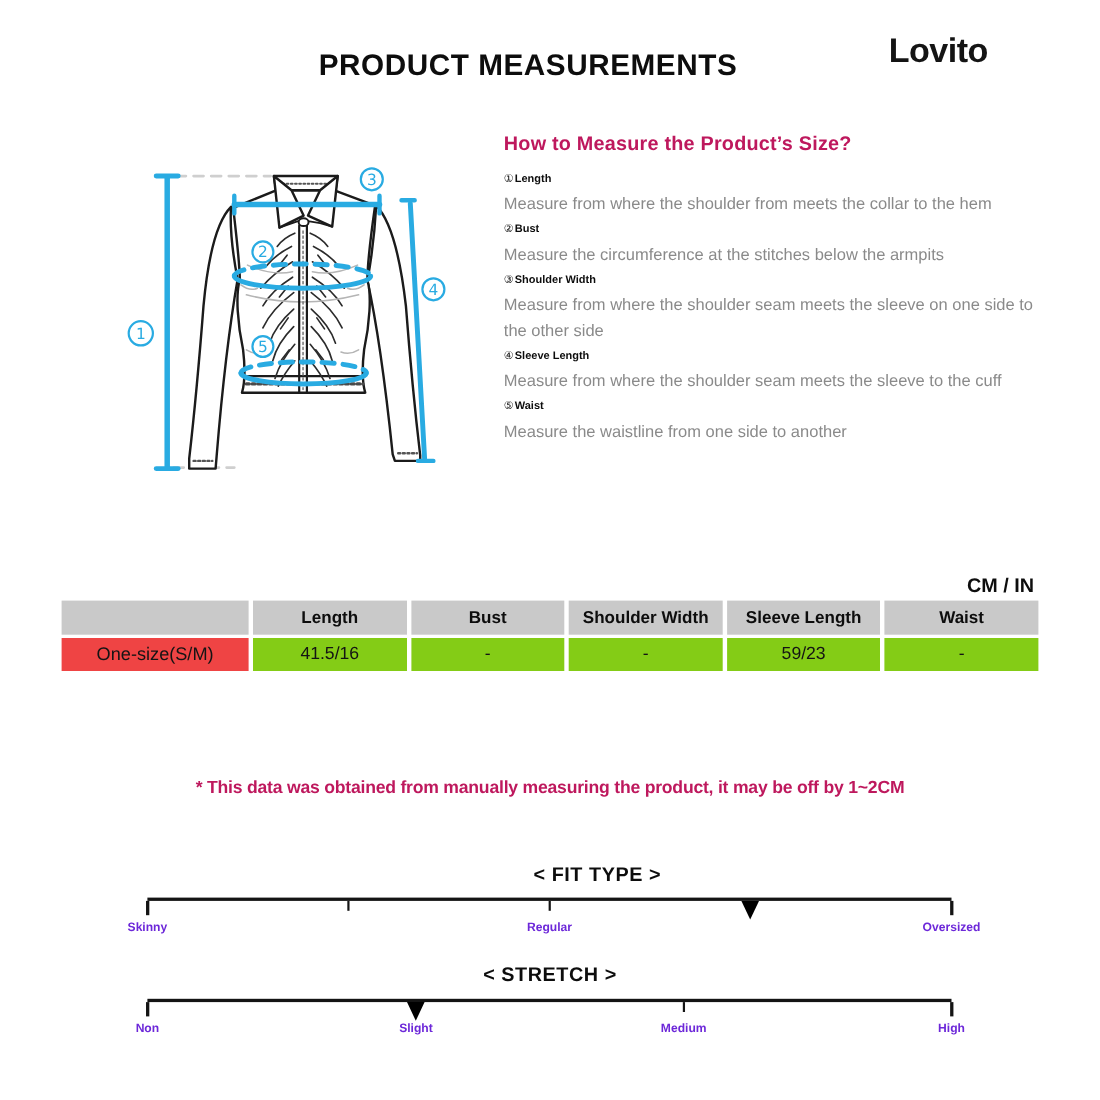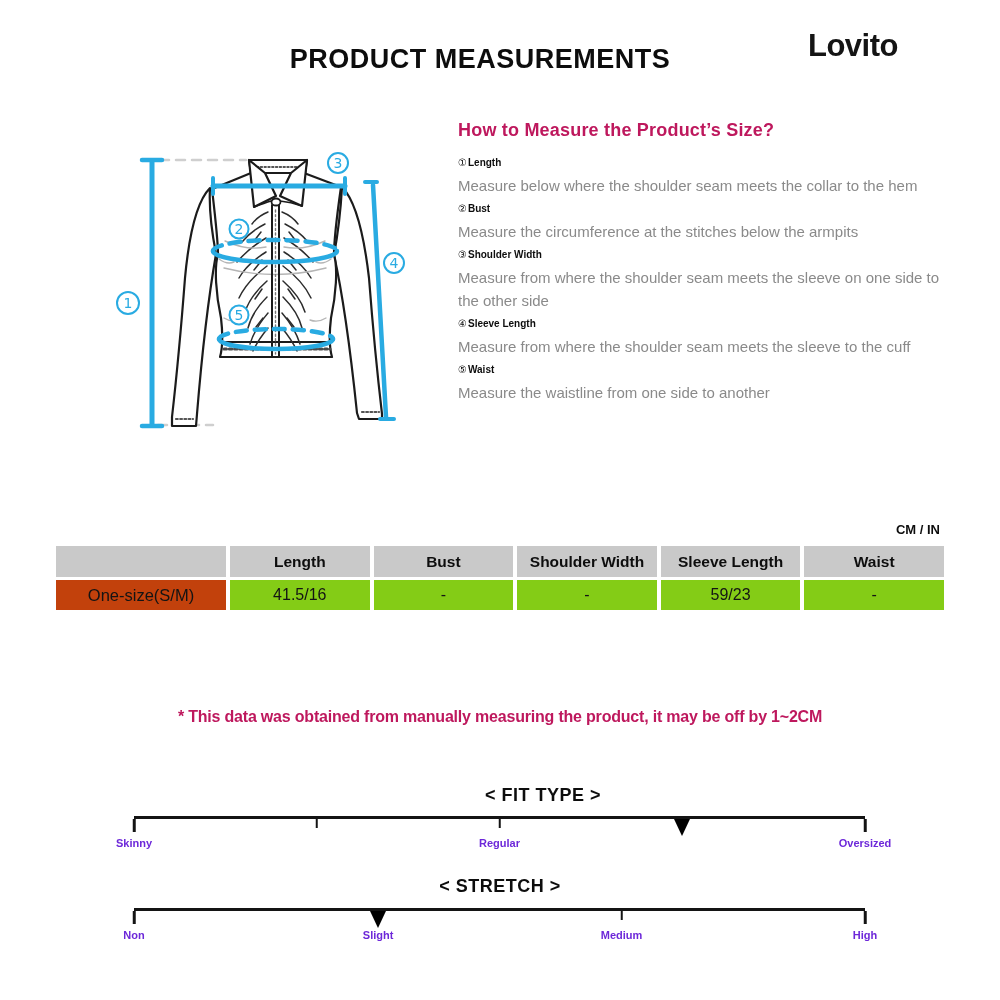--- a/index.html
+++ b/index.html
@@ -14,30 +14,30 @@
   .diagram{position:absolute;left:108px;top:148px;width:312px;height:284px;}
   .badge-num{font-family:"DejaVu Sans",sans-serif;font-size:14px;fill:#29ABE2;text-anchor:middle;}
 
   .howto{position:absolute;left:458px;top:118px;width:484px;}
   .howto-heading{font-size:18px;font-weight:700;letter-spacing:.2px;color:#be185d;
                  margin:0 0 9px 0;line-height:24px;}
   .hm-title{font-size:10px;font-weight:700;line-height:23px;color:#0d0d0d;}
   .hm-title .num{font-family:"DejaVu Sans",sans-serif;font-weight:400;margin-right:1px;}
   .hm-desc{font-size:15px;color:#8a8a8a;line-height:23px;font-weight:400;}
 
-  .units{position:absolute;right:60px;top:522px;font-size:13px;font-weight:700;color:#0d0d0d;}
+  .units{position:absolute;right:60px;top:522px;font-size:18px;font-weight:700;color:#0d0d0d;}
 
   table.meas{position:absolute;left:52px;top:543px;width:896px;
              border-collapse:separate;border-spacing:4px 3px;table-layout:fixed;}
   table.meas th{height:31px;background:#c9c9c9;font-size:15.5px;font-weight:700;
                 color:#0d0d0d;text-align:center;padding:0;}
   table.meas td{height:30px;background:#84cc16;font-size:16px;font-weight:400;
                 color:#141414;text-align:center;padding:0;}
   table.meas .c0{width:170px;}
-  table.meas td.rowlabel{background:#c2410c;font-size:16.5px;}
+  table.meas td.rowlabel{background:#ef4444;font-size:16.5px;}
 
   .disclaimer{position:absolute;left:0;top:708px;width:1000px;text-align:center;
               font-size:16px;font-weight:700;letter-spacing:-.2px;color:#be185d;}
 
   .scale-title{position:absolute;left:0;width:1000px;text-align:center;
                font-size:18px;font-weight:800;letter-spacing:.5px;color:#0d0d0d;}
   .scale-wrap{position:absolute;left:134px;width:731px;height:60px;}
   .sline{position:absolute;left:0;top:0;width:100%;height:18px;border-top:3px solid #141414;}
   .sline .tick{position:absolute;top:0;width:2.5px;height:9px;background:#141414;
                transform:translateX(-50%);}
@@ -117,21 +117,21 @@
         <text class="badge-num" x="239" y="320">5</text>
       </g>
     </g>
   </svg>
 
   <div class="howto">
     <div class="howto-heading">How to Measure the Product’s Size?</div>
 
     <div class="hm-item">
       <div class="hm-title"><span class="num">①</span><span>Length</span></div>
-      <div class="hm-desc">Measure below where the shoulder seam meets the collar to the hem</div>
+      <div class="hm-desc">Measure from where the shoulder from meets the collar to the hem</div>
     </div>
     <div class="hm-item">
       <div class="hm-title"><span class="num">②</span><span>Bust</span></div>
       <div class="hm-desc">Measure the circumference at the stitches below the armpits</div>
     </div>
     <div class="hm-item">
       <div class="hm-title"><span class="num">③</span><span>Shoulder Width</span></div>
       <div class="hm-desc">Measure from where the shoulder seam meets the sleeve on one side to the other side</div>
     </div>
     <div class="hm-item">

